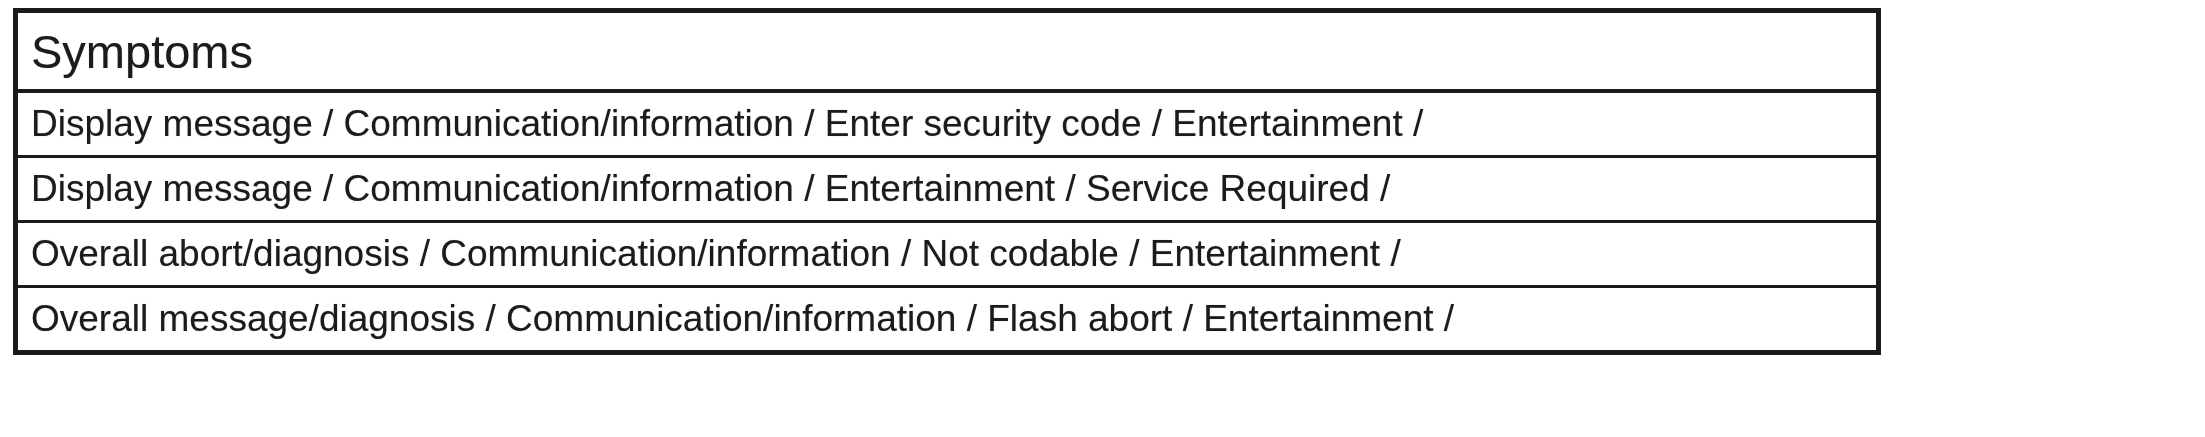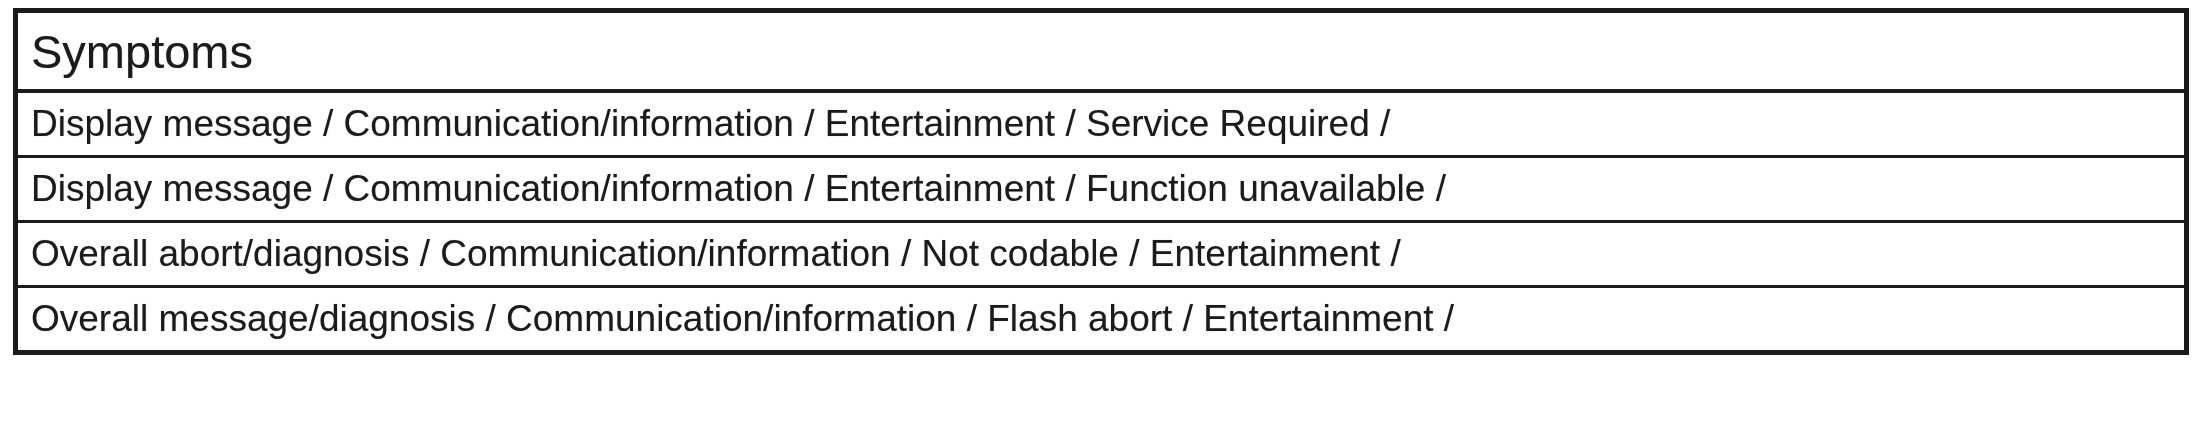--- a/index.html
+++ b/index.html
@@ -11,21 +11,21 @@
     width: 2205px;
     height: 437px;
     position: relative;
     font-family: "Liberation Sans", sans-serif;
     overflow: hidden;
   }
   .symptoms-table {
     position: absolute;
     left: 13px;
     top: 8px;
-    width: 2176px;
+    width: 1868px;
     border-collapse: collapse;
     table-layout: fixed;
     border: 5px solid #1b1b1b;
     background: #ffffff;
   }
   .symptoms-table th,
   .symptoms-table td {
     text-align: left;
     vertical-align: middle;
     color: #1b1b1b;
@@ -52,24 +52,24 @@
 <body>
 
 <table class="symptoms-table">
   <thead>
     <tr>
       <th>Symptoms</th>
     </tr>
   </thead>
   <tbody>
     <tr>
-      <td>Display message / Communication/information / Entertainment / Service Required /</td>
+      <td>Display message / Communication/information / Enter security code / Entertainment /</td>
     </tr>
     <tr>
-      <td>Display message / Communication/information / Entertainment / Function unavailable /</td>
+      <td>Display message / Communication/information / Entertainment / Service Required /</td>
     </tr>
     <tr>
       <td>Overall abort/diagnosis / Communication/information / Not codable / Entertainment /</td>
     </tr>
     <tr>
       <td>Overall message/diagnosis / Communication/information / Flash abort / Entertainment /</td>
     </tr>
   </tbody>
 </table>
 

